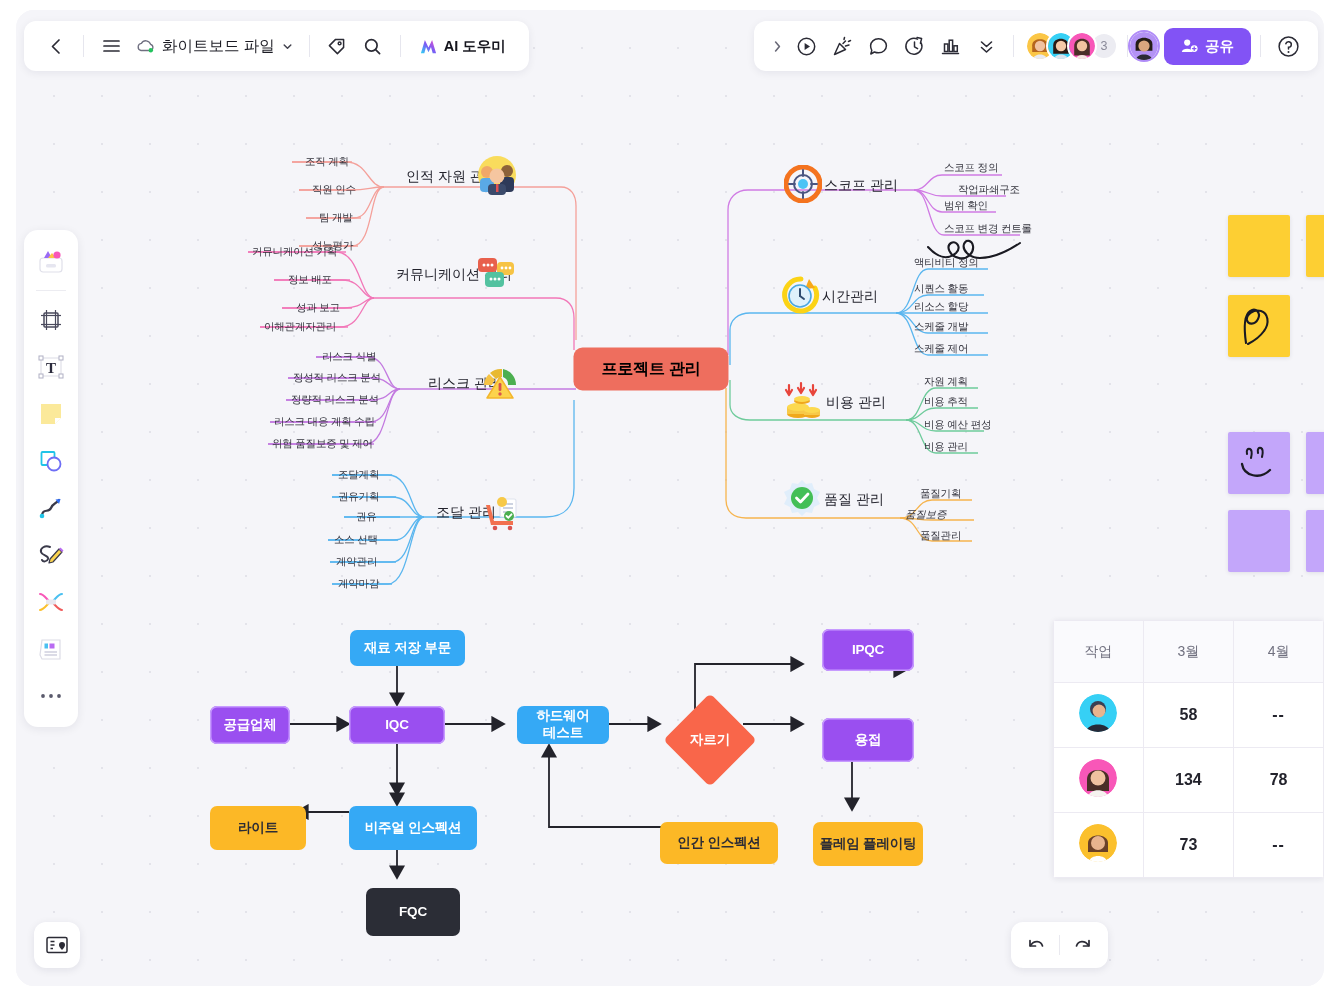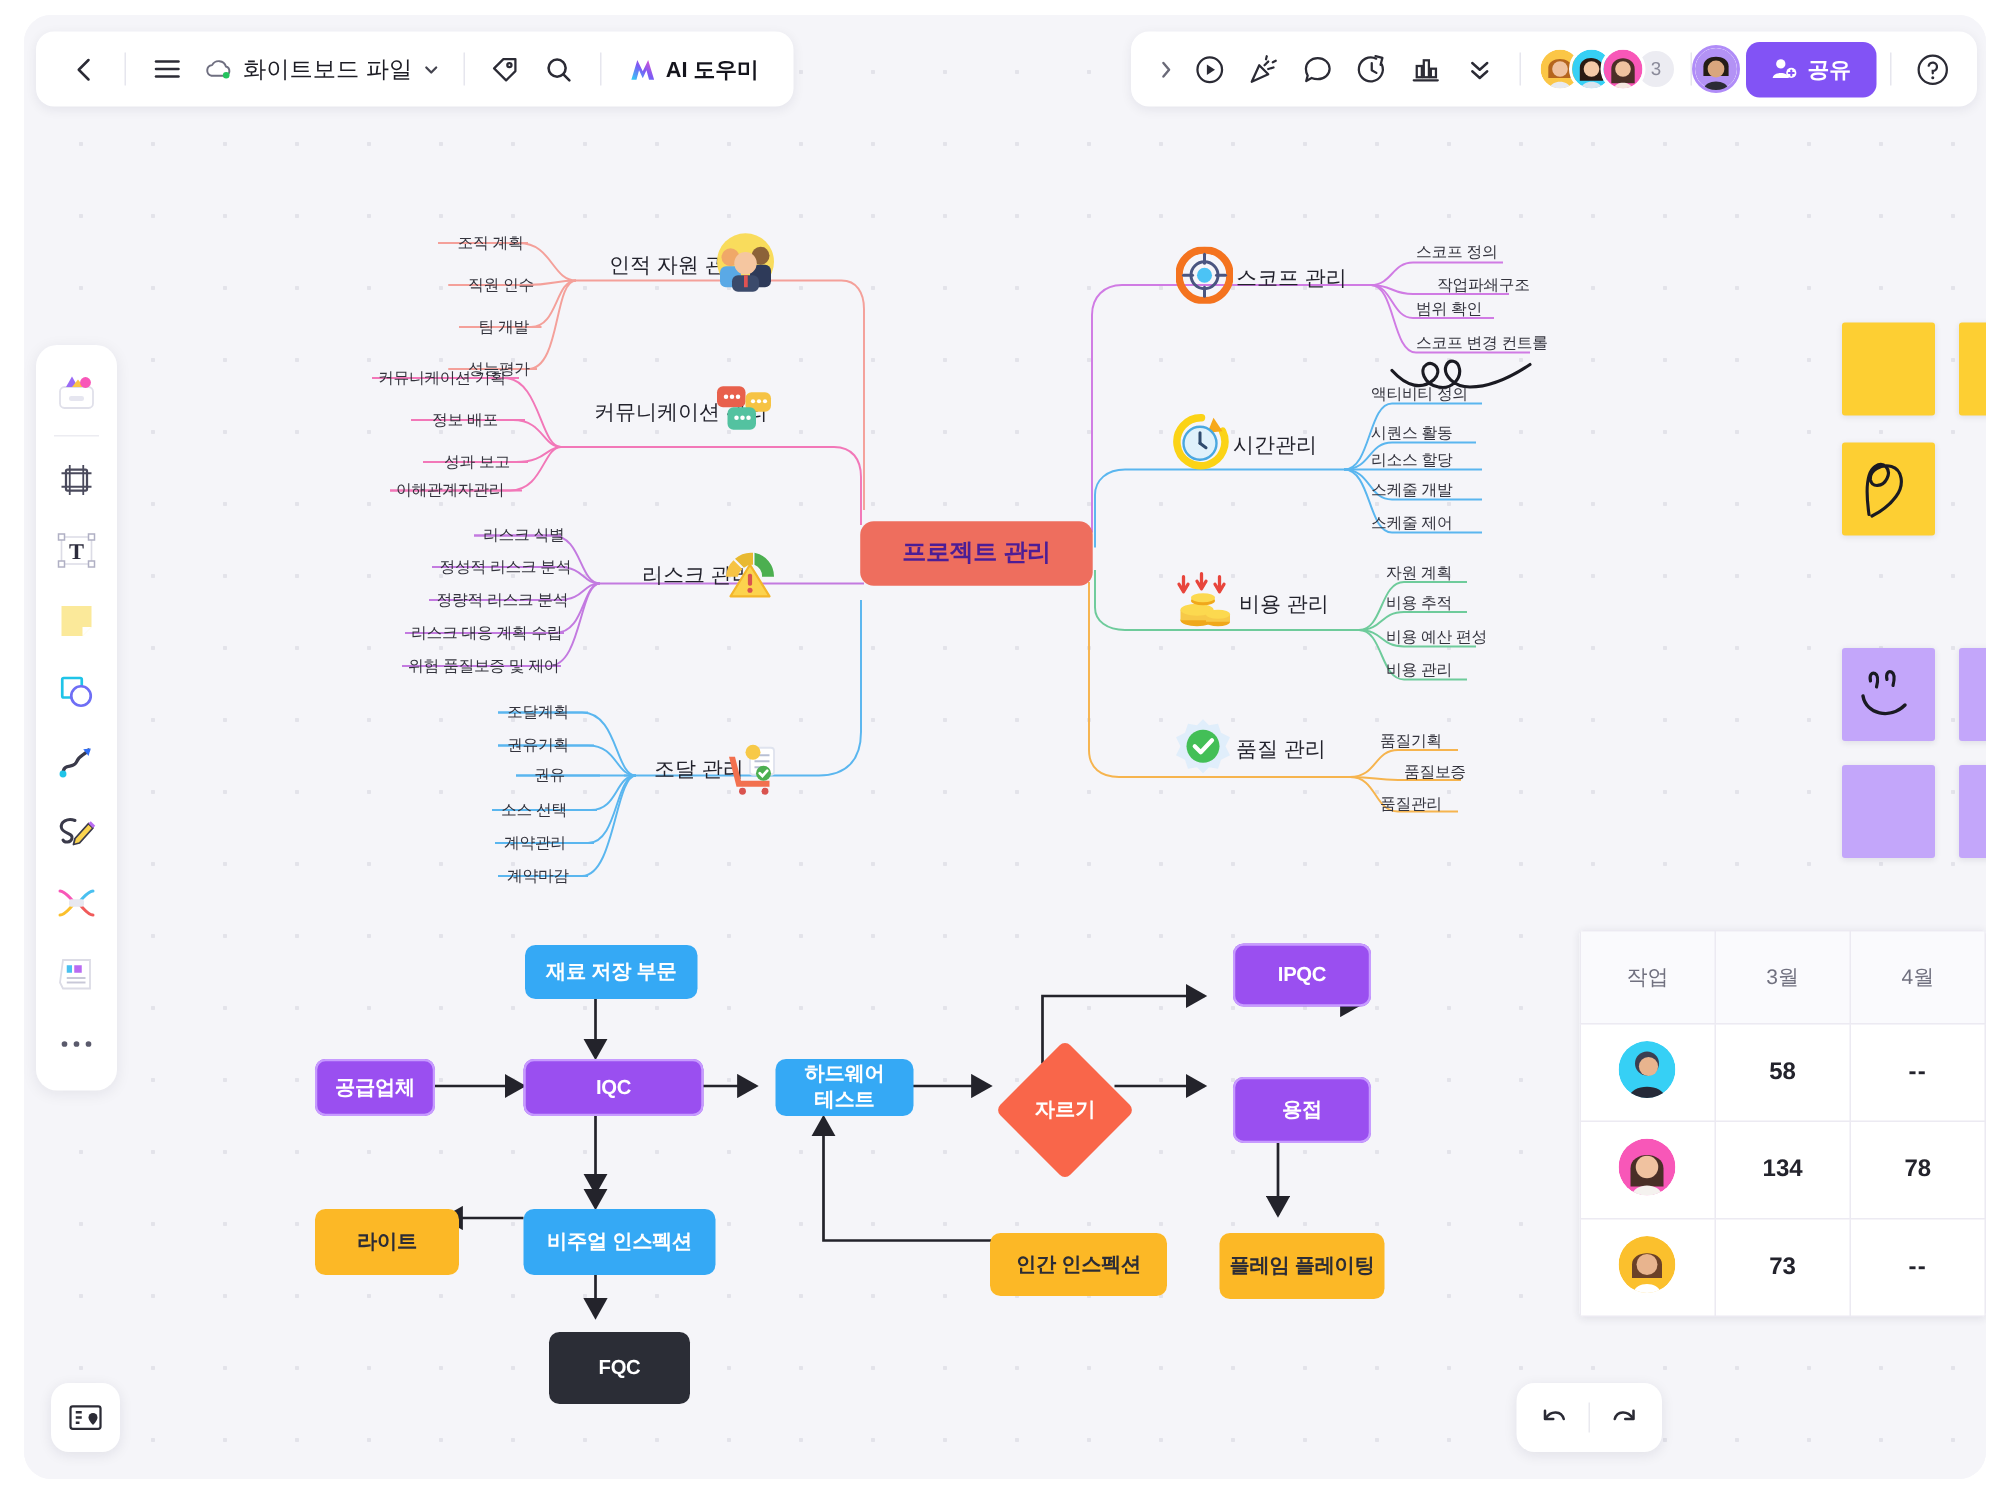--- a/index.html
+++ b/index.html
@@ -130,21 +130,21 @@
   .mm-label {
     position: absolute; font-size: 10.5px; color: #33333d;
     white-space: nowrap; transform: translateY(-50%);
     letter-spacing: -0.2px;
   }
   .mm-branch-title {
     position: absolute; font-size: 14px; color: #22222c;
     white-space: nowrap; transform: translateY(-50%); font-weight: 500;
   }
   .mm-root {
-    position: absolute; background: #ee6e5e; color: #4c1d95;
+    position: absolute; background: #ee6e5e; color: #000000;
     font-size: 16px; font-weight: 700; padding: 11px 28px;
     border-radius: 9px; white-space: nowrap;
     transform: translate(-50%,-50%); letter-spacing: -0.2px;
   }
   .mm-icon { position: absolute; transform: translate(-50%,-50%); }
 
   
   .fc-node {
     position: absolute; display: flex; align-items: center; justify-content: center;
     text-align: center; border-radius: 7px;
@@ -462,21 +462,21 @@
   <div class="mm-label" style="left:898px; top:297px;">리소스 할당</div>
   <div class="mm-label" style="left:898px; top:317px;">스케줄 개발</div>
   <div class="mm-label" style="left:898px; top:339px;">스케줄 제어</div>
 
   <div class="mm-label" style="left:908px; top:372px;">자원 계획</div>
   <div class="mm-label" style="left:908px; top:392px;">비용 추적</div>
   <div class="mm-label" style="left:908px; top:415px;">비용 예산 편성</div>
   <div class="mm-label" style="left:908px; top:437px;">비용 관리</div>
 
   <div class="mm-label" style="left:904px; top:484px;">품질기획</div>
-  <div class="mm-label" style="left:920px; top:505px;">품질보증</div>
+  <div class="mm-label" style="left:889px; top:505px;font-style:italic;">품질보증</div>
   <div class="mm-label" style="left:904px; top:526px;">품질관리</div>
 
   <svg style="position:absolute;left:0;top:0;width:1308px;height:976px;pointer-events:none;">
     <defs>
       <marker id="arw" markerWidth="9" markerHeight="9" refX="7" refY="4.5" orient="auto">
         <path d="M0,0 L8,4.5 L0,9 Z" fill="#23232b"></path>
       </marker>
     </defs>
     <g stroke="#23232b" stroke-width="1.8" fill="none" marker-end="url(#arw)">
       <line x1="381" y1="655" x2="381" y2="695"></line>
@@ -493,21 +493,21 @@
       <path d="M645 817 L533 817 L533 735"></path>
       <path d="M890 660 L890 660"></path>
     </g>
     <g stroke="#23232b" stroke-width="1.8" fill="none">
       <path d="M575 714 L575 714"></path>
     </g>
   </svg>
 
   <div class="fc-node fc-blue" style="left:334px; top:620px; width:115px; height:36px;">재료 저장 부문</div>
   <div class="fc-node fc-purple" style="left:194px; top:696px; width:80px; height:38px;">공급업체</div>
-  <div class="fc-node fc-purple" style="left:333px; top:696px; width:120px; height:38px;">IQC</div>
+  <div class="fc-node fc-purple" style="left:333px; top:696px; width:96px; height:38px;">IQC</div>
   <div class="fc-node fc-blue" style="left:501px; top:696px; width:92px; height:38px; white-space:pre-line;">하드웨어
 테스트</div>
 
   <div class="fc-diamond" style="left:661px; top:697px; width:66px; height:66px;"></div>
   <div class="fc-diamond-text" style="left:694px; top:730px;">자르기</div>
 
   <div class="fc-node fc-purple" style="left:806px; top:619px; width:92px; height:42px;">IPQC</div>
   <div class="fc-node fc-purple" style="left:806px; top:708px; width:92px; height:44px;">용접</div>
   <div class="fc-node fc-orange" style="left:194px; top:796px; width:96px; height:44px;">라이트</div>
   <div class="fc-node fc-blue" style="left:333px; top:796px; width:128px; height:44px;">비주얼 인스펙션</div>

